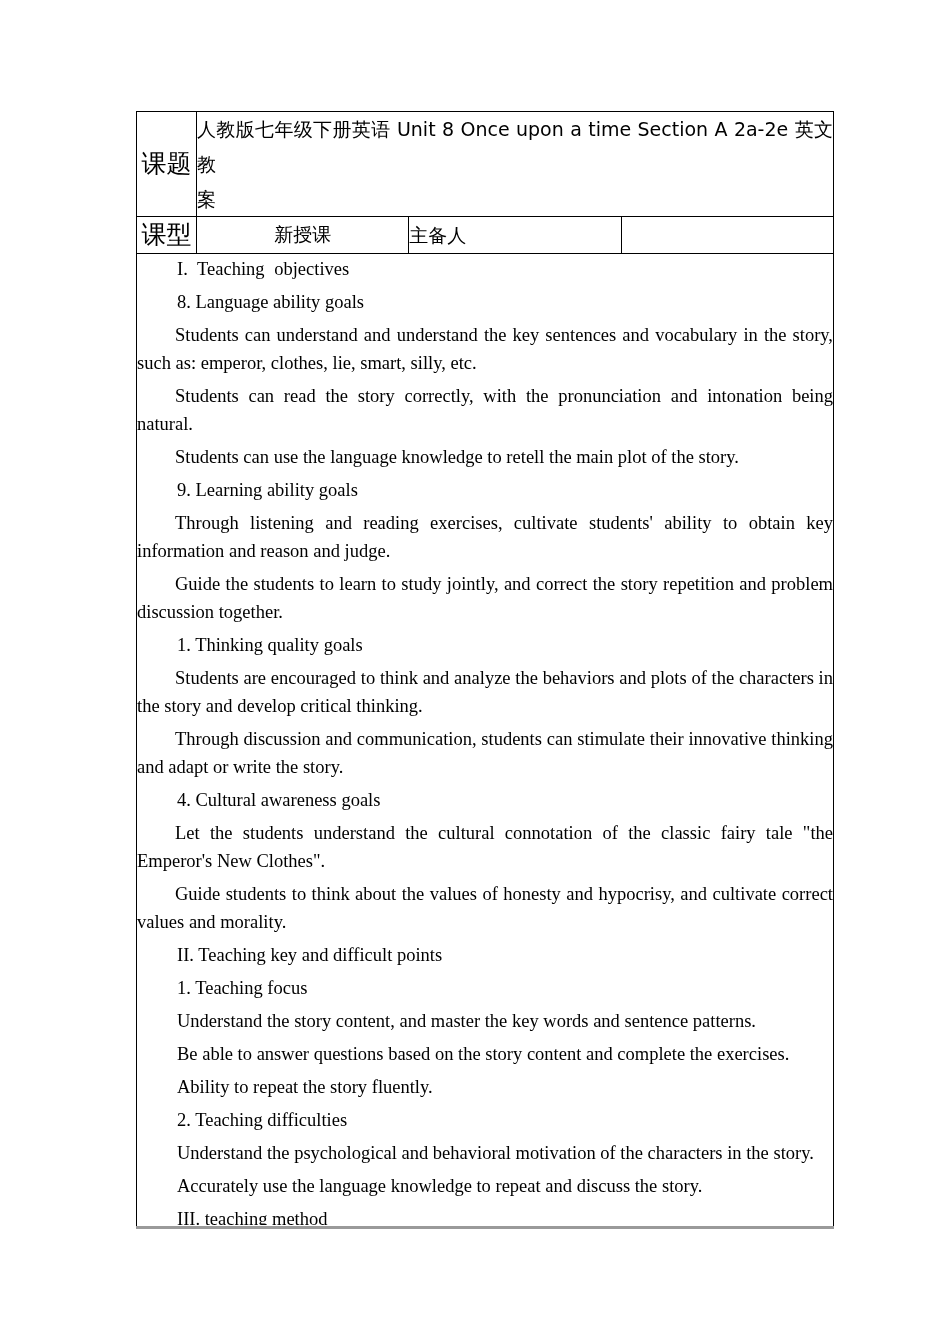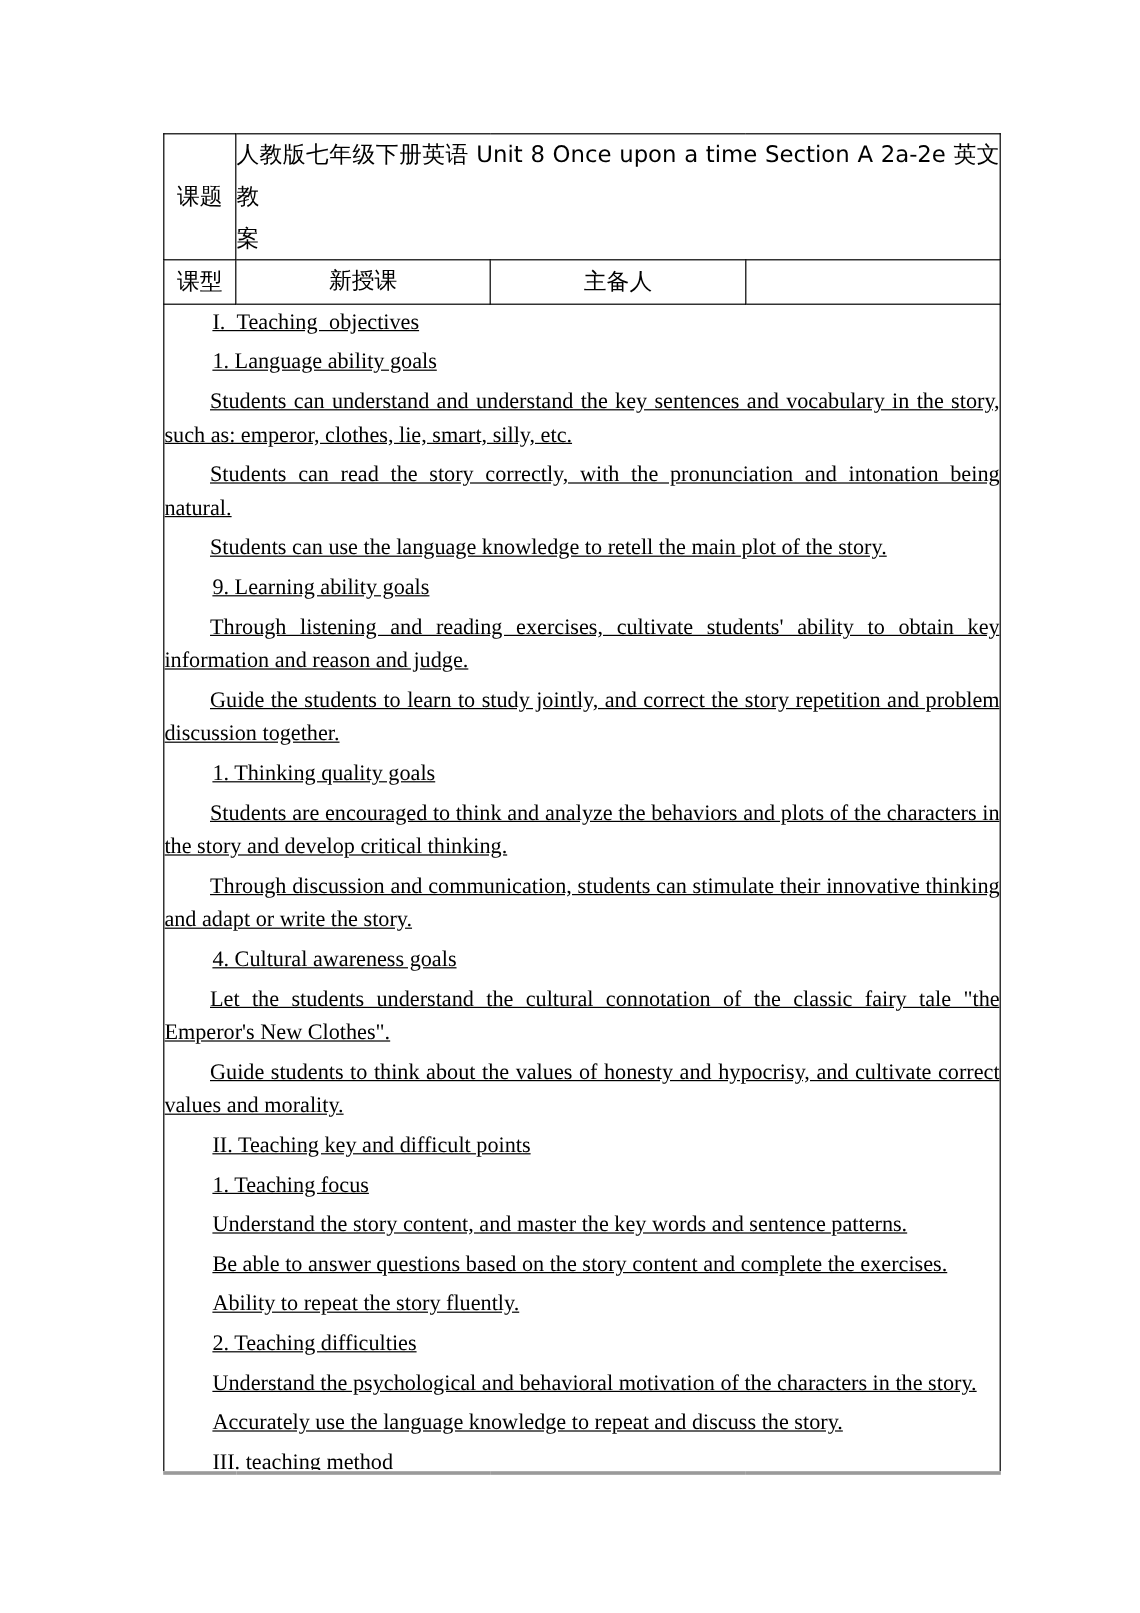--- a/index.html
+++ b/index.html
@@ -34,21 +34,21 @@
   .doc-table td {
     border: 1px solid #000000;
     vertical-align: middle;
     padding: 0;
   }
 
   
   .lbl-cell {
     width: 59px;
     text-align: center;
-    font-size: 19px;
+    font-size: 25px;
     line-height: 30px;
     font-family: "DejaVu Sans", "Liberation Sans", sans-serif;
   }
   .title-cell {
     padding: 7px 10px 9px 10px;
     font-size: 19px;
     line-height: 34px;
     text-align: justify;
     text-align-last: justify;
     text-justify: inter-character;
@@ -66,41 +66,40 @@
   
   .type-val-cell {
     width: 302px;
     text-align: center;
     font-size: 19px;
     line-height: 36px;
     font-family: Liberation Serif, serif;
   }
   .prep-lbl-cell {
     width: 97px;
-    text-align: center;
+    text-align: left;
     font-size: 19px;
     line-height: 36px;
     font-family: "DejaVu Sans", "Liberation Sans", sans-serif;
   }
   .prep-val-cell {
     width: 239px;
     line-height: 36px;
   }
 
   
   .body-cell {
     padding: 4px 38px 0 4px;
     border-bottom: 3px solid #9a9a9a !important;
     height: 972px;
     vertical-align: top;
   }
   .body-inner {
     height: 970px;
     overflow: hidden;
-    text-decoration: underline;
   }
   .body-inner p {
     margin: 0 0 5px 0;
     font-size: 18.5px;
     line-height: 28px;
     text-align: justify;
   }
   .body-inner p.ind { text-indent: 38px; }
   .body-inner p.ind2 { text-indent: 40px; }
   .body-inner p.noind { text-indent: 40px; }
@@ -123,21 +122,21 @@
       <tr>
         <td class="lbl-cell">课型</td>
         <td class="type-val-cell">新授课</td>
         <td class="prep-lbl-cell">主备人</td>
         <td class="prep-val-cell"></td>
       </tr>
       <tr>
         <td class="body-cell" colspan="4">
           <div class="body-inner" id="body-inner">
               <p class="wide">I.  Teaching  objectives</p>
-              <p class="ind2">1. Language ability goals</p>
+              <p class="ind2">8. Language ability goals</p>
               <p class="ind">Students can understand and understand the key sentences and vocabulary in the story, such as: emperor, clothes, lie, smart, silly, etc.</p>
               <p class="ind">Students can read the story correctly, with the pronunciation and intonation being natural.</p>
               <p class="ind">Students can use the language knowledge to retell the main plot of the story.</p>
               <p class="ind2">9. Learning ability goals</p>
               <p class="ind">Through listening and reading exercises, cultivate students' ability to obtain key information and reason and judge.</p>
               <p class="ind">Guide the students to learn to study jointly, and correct the story repetition and problem discussion together.</p>
               <p class="ind2">1. Thinking quality goals</p>
               <p class="ind">Students are encouraged to think and analyze the behaviors and plots of the characters in the story and develop critical thinking.</p>
               <p class="ind">Through discussion and communication, students can stimulate their innovative thinking and adapt or write the story.</p>
               <p class="ind2">4. Cultural awareness goals</p>

